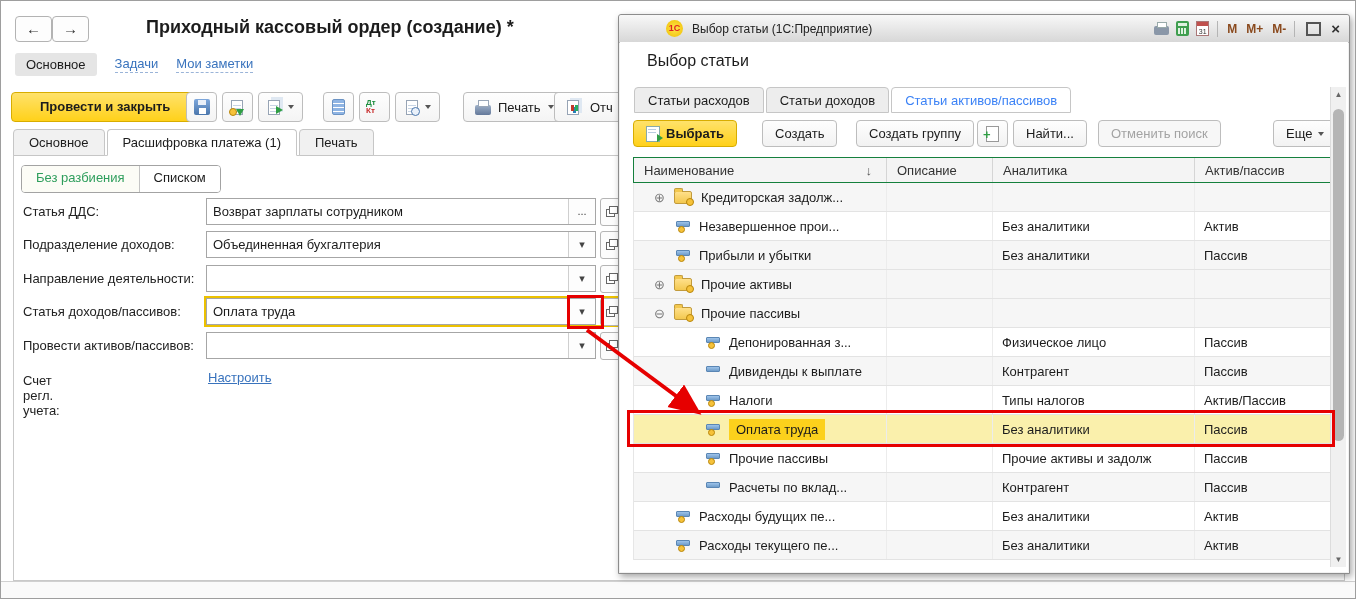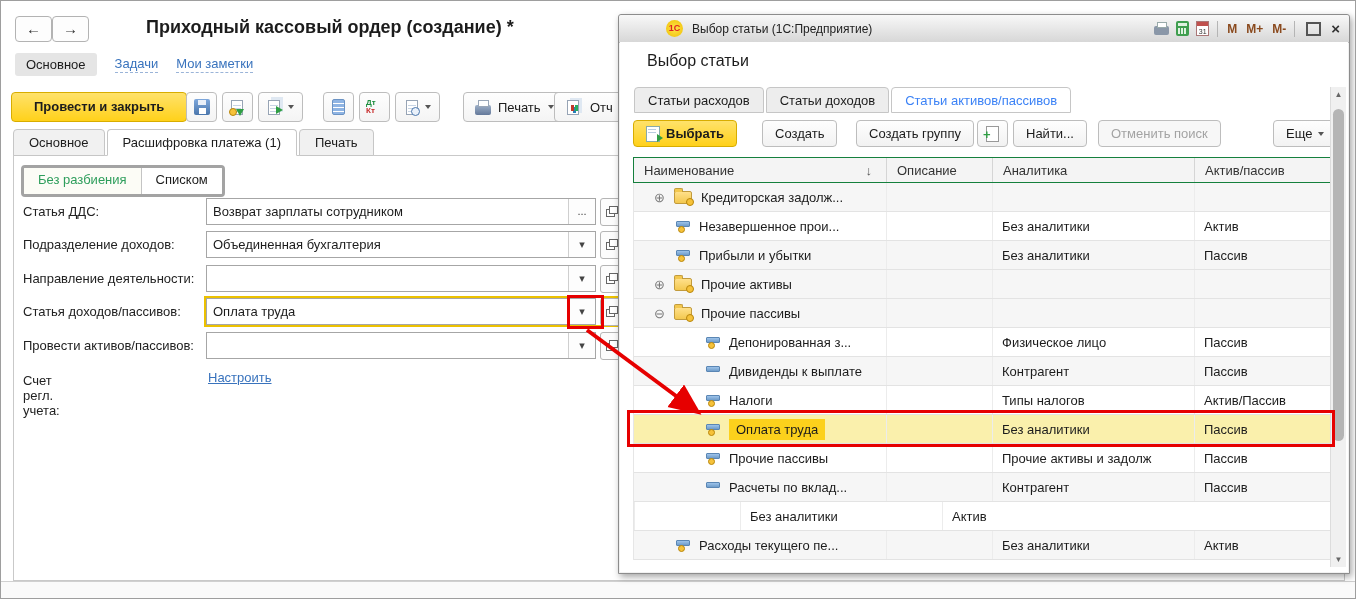--- a/index.html
+++ b/index.html
@@ -12,21 +12,21 @@
     border:1px solid #b3b3b3;border-radius:4px;text-align:center;line-height:24px;
     font-size:15px;color:#333;cursor:pointer;box-sizing:border-box;}
   #nav-back{left:14px}#nav-fwd{left:51px}
   .page-title{position:absolute;left:145px;top:16px;font-size:18px;font-weight:bold;}
   .nav-tabs{position:absolute;left:14px;top:51px;display:flex;gap:18px;align-items:center;height:24px;}
   .nav-chip{background:#e5e5e5;border-radius:3px;padding:4px 11px;}
   .nav-link{color:#3973bd;border-bottom:1px dashed #9ab4d8;padding-bottom:1px;cursor:pointer;}
 
   .btn-submit{position:absolute;left:10px;top:91px;height:30px;box-sizing:border-box;
     background:linear-gradient(#ffe26b,#ffd11a);border:1px solid #d8ad00;border-radius:4px;
-    font-weight:bold;padding:0 22px;line-height:28px;cursor:pointer;}
+    font-weight:bold;padding:0 28px;line-height:28px;cursor:pointer;}
   .icon-btn{position:absolute;top:91px;height:30px;width:31px;box-sizing:border-box;
     background:linear-gradient(#fefefe,#f4f4f4);border:1px solid #bdbdbd;border-radius:4px;
     display:flex;align-items:center;justify-content:center;cursor:pointer;}
   .wide{width:45px;gap:4px;}
   .caret{width:0;height:0;border-left:3.5px solid transparent;border-right:3.5px solid transparent;
     border-top:4px solid #555;display:inline-block;}
   .lbl-btn{position:absolute;top:91px;height:30px;box-sizing:border-box;display:flex;align-items:center;gap:7px;
     background:linear-gradient(#fefefe,#f4f4f4);border:1px solid #bdbdbd;border-radius:4px;padding:0 11px;cursor:pointer;}
 
   
@@ -57,21 +57,21 @@
   .i-report:after{content:'';position:absolute;left:3px;bottom:3px;width:3px;height:6px;background:#c0392b;
     box-shadow:4px 0 0 #27ae60,2px 2px 0 0 #2980b9;}
 
   
   .doc-tabs{position:absolute;left:12px;top:128px;display:flex;z-index:2;}
   .doc-tab{height:27px;line-height:26px;padding:0 15px;border:1px solid #c6c6c6;background:#f1f1f1;
     border-radius:4px 4px 0 0;margin-right:2px;box-sizing:border-box;cursor:pointer;}
   .doc-tab.active{background:#fff;border-bottom-color:#fff;}
   .panel{position:absolute;left:12px;top:154px;width:1332px;height:426px;border:1px solid #c9c9c9;
     background:#fff;box-sizing:border-box;}
-  .toggle{position:absolute;left:20px;top:164px;display:flex;border:3px solid #a3a3a3;border-radius:4px;
+  .toggle{position:absolute;left:20px;top:164px;display:flex;border:1px solid #a3a3a3;border-radius:4px;
     overflow:hidden;height:26px;background:#fff;z-index:3;}
   .seg{padding:0 14px;line-height:24px;cursor:pointer;background:#fff;}
   .seg.sel{color:#2e9e5c;background:#fcfcf6;}
   .seg + .seg{border-left:1px solid #c4c4c4;}
 
   
   .field-row{position:absolute;left:0;width:640px;height:27px;z-index:3;}
   .f-label{position:absolute;left:22px;top:6px;color:#222;}
   .f-group{position:absolute;left:205px;top:0;width:418px;height:27px;display:flex;align-items:center;box-sizing:border-box;}
   .field-row.hl .f-group{outline:2px solid #ecc100;}
@@ -466,20 +466,25 @@
     <div class="c-name">
 
       <span class="item-icon lv1"></span>
       <span class="row-name">Расчеты по вклад...</span>
     </div>
     <div class="c-desc"></div>
     <div class="c-ana">Контрагент</div>
     <div class="c-kind">Пассив</div>
   </div>
             <div class="trow">
+    <div class="c-name">
+
+      <span class="item-icon lv0 pre"></span>
+      <span class="row-name">Расходы будущих пе...</span>
+    </div>
     <div class="c-desc"></div>
     <div class="c-ana">Без аналитики</div>
     <div class="c-kind">Актив</div>
   </div>
             <div class="trow shade">
     <div class="c-name">
 
       <span class="item-icon lv0 pre"></span>
       <span class="row-name">Расходы текущего пе...</span>
     </div>

